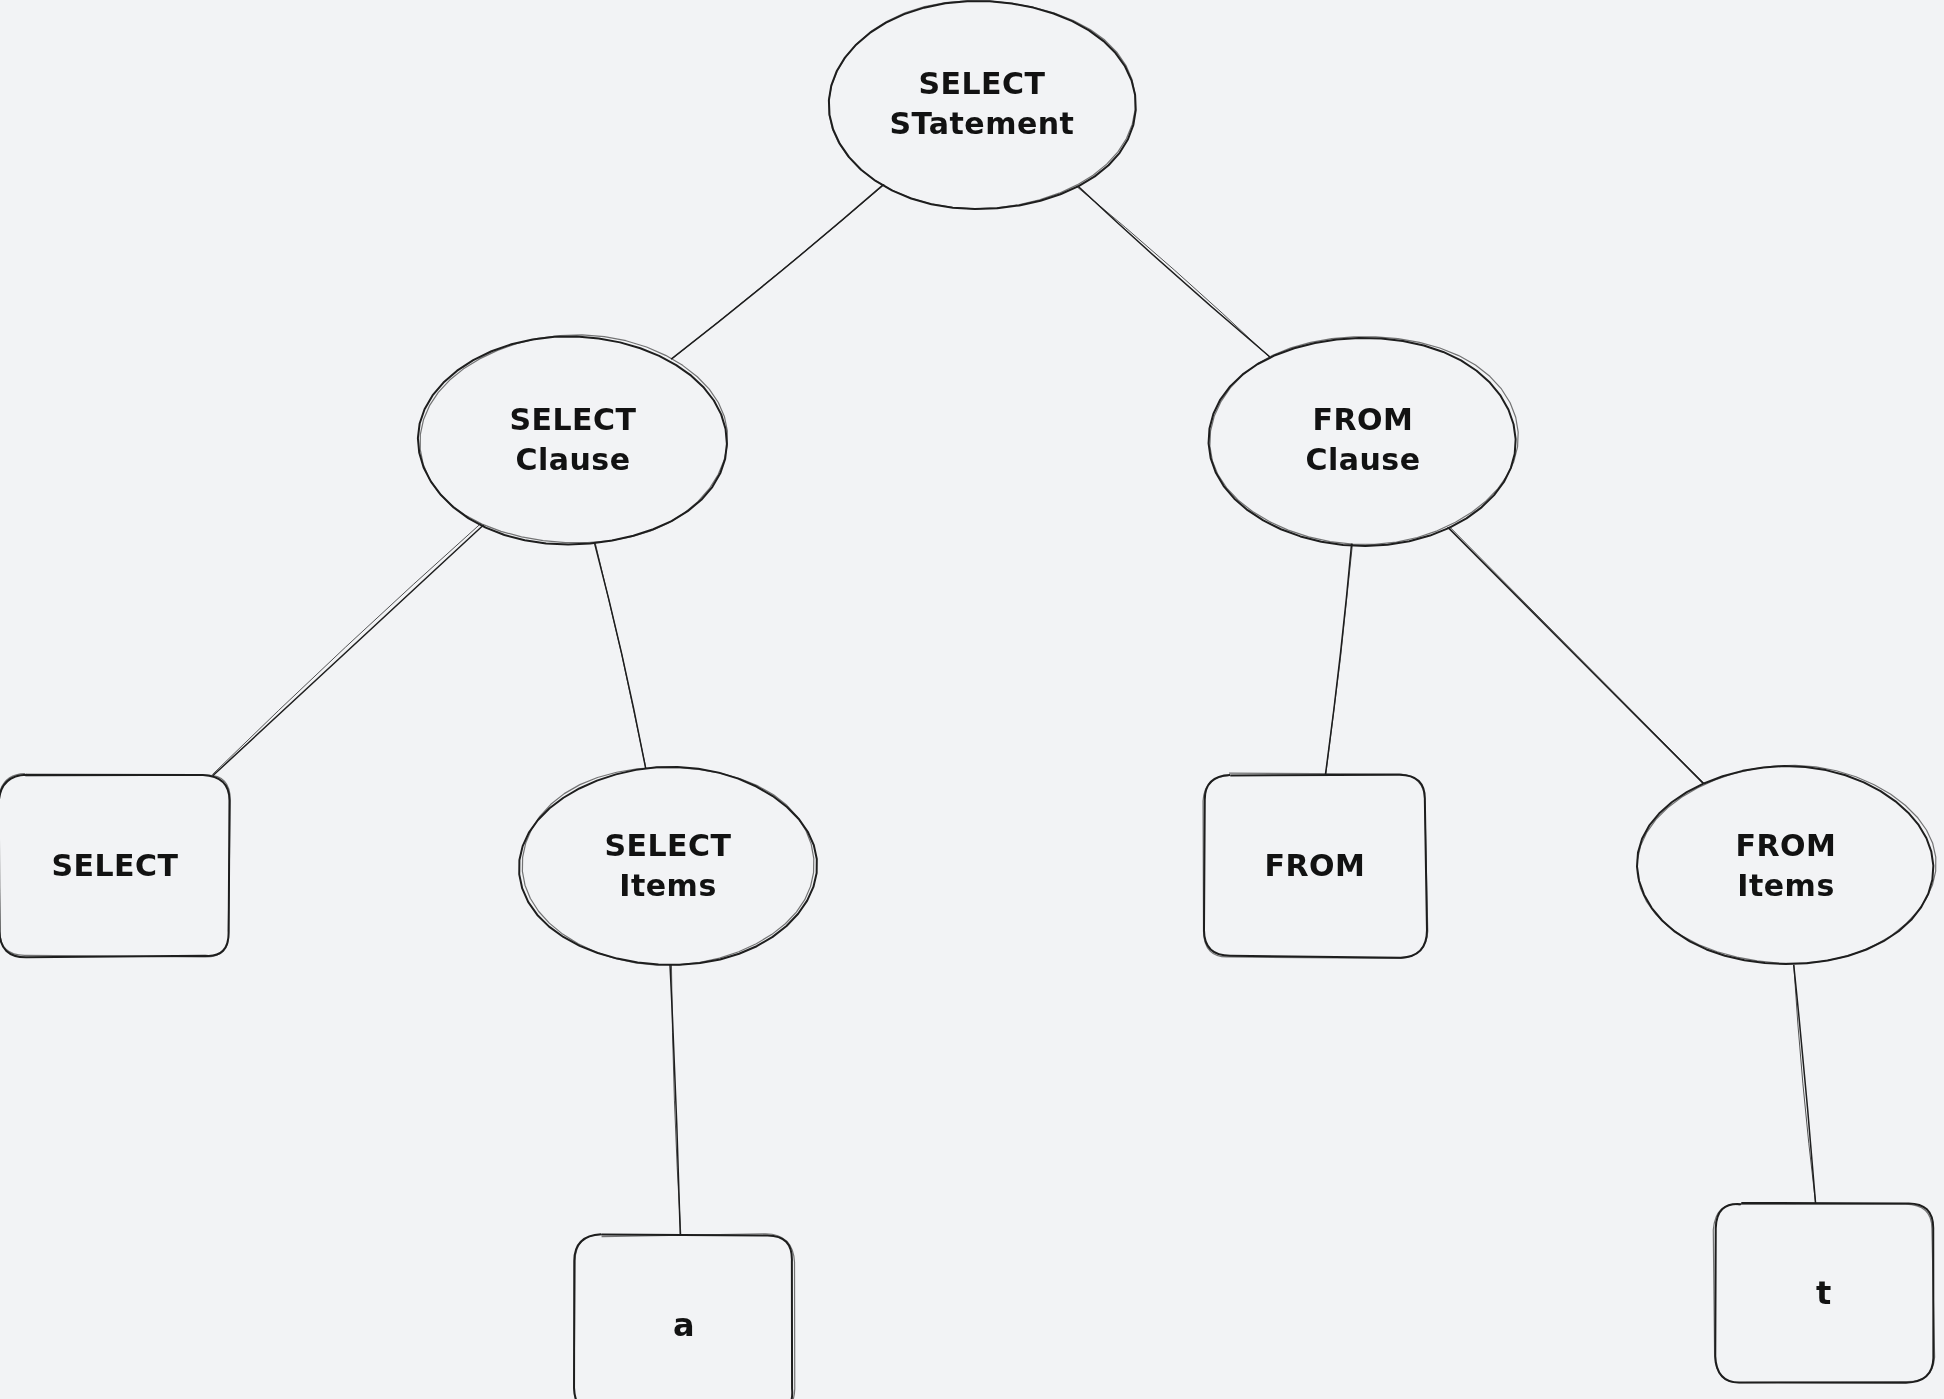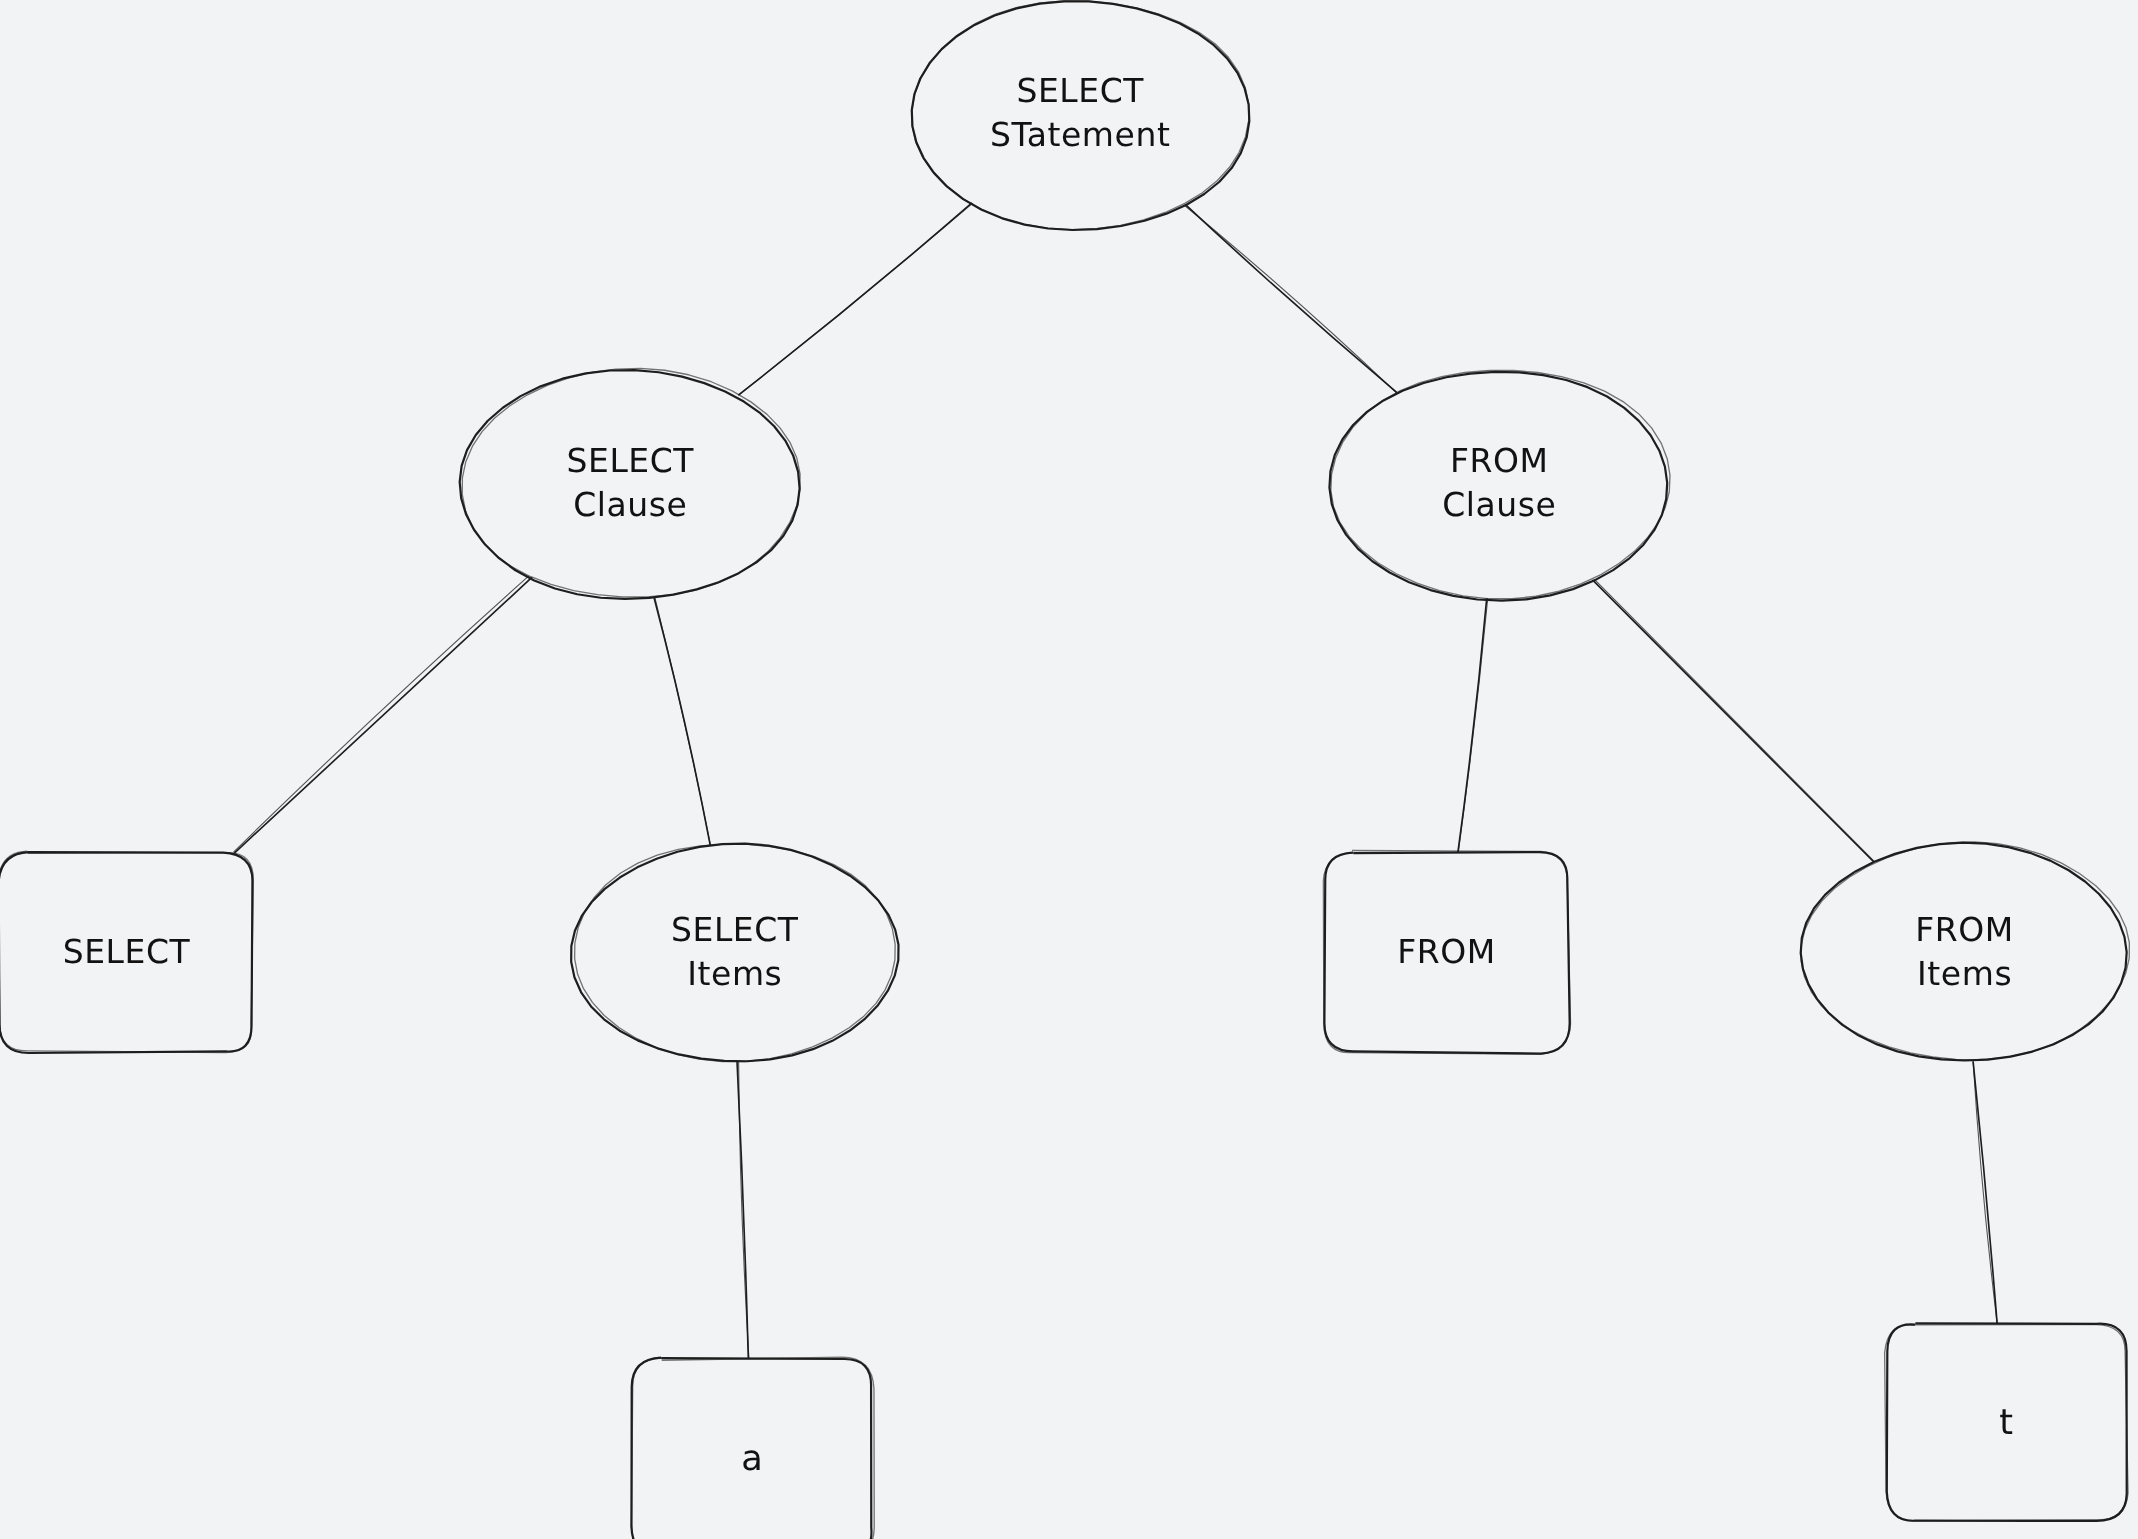--- a/index.html
+++ b/index.html
@@ -12,20 +12,21 @@
     width: 1944px;
     height: 1399px;
     overflow: hidden;
     font-family: "DejaVu Sans", sans-serif;
   }
   #canvas {
     position: relative;
     width: 1932px;
     height: 1399px;
     background: #f2f3f5;
+    font-weight: bold;
   }
   #scene {
     position: absolute;
     inset: 0;
     width: 1944px;
     height: 1399px;
   }
   .node-label {
     position: absolute;
     display: flex;

